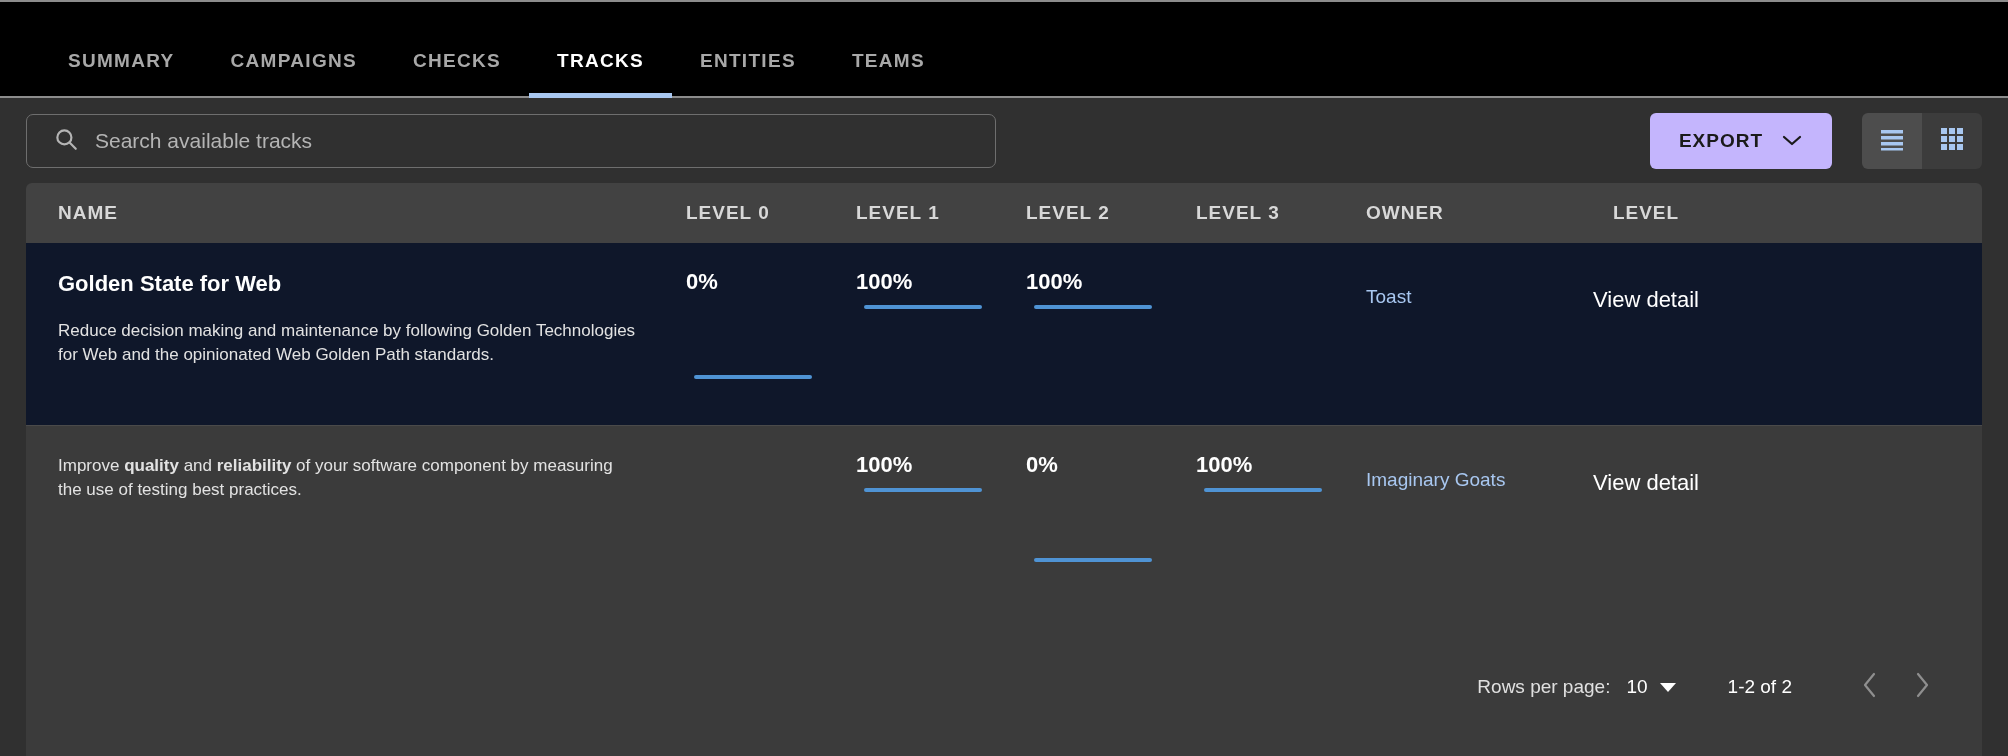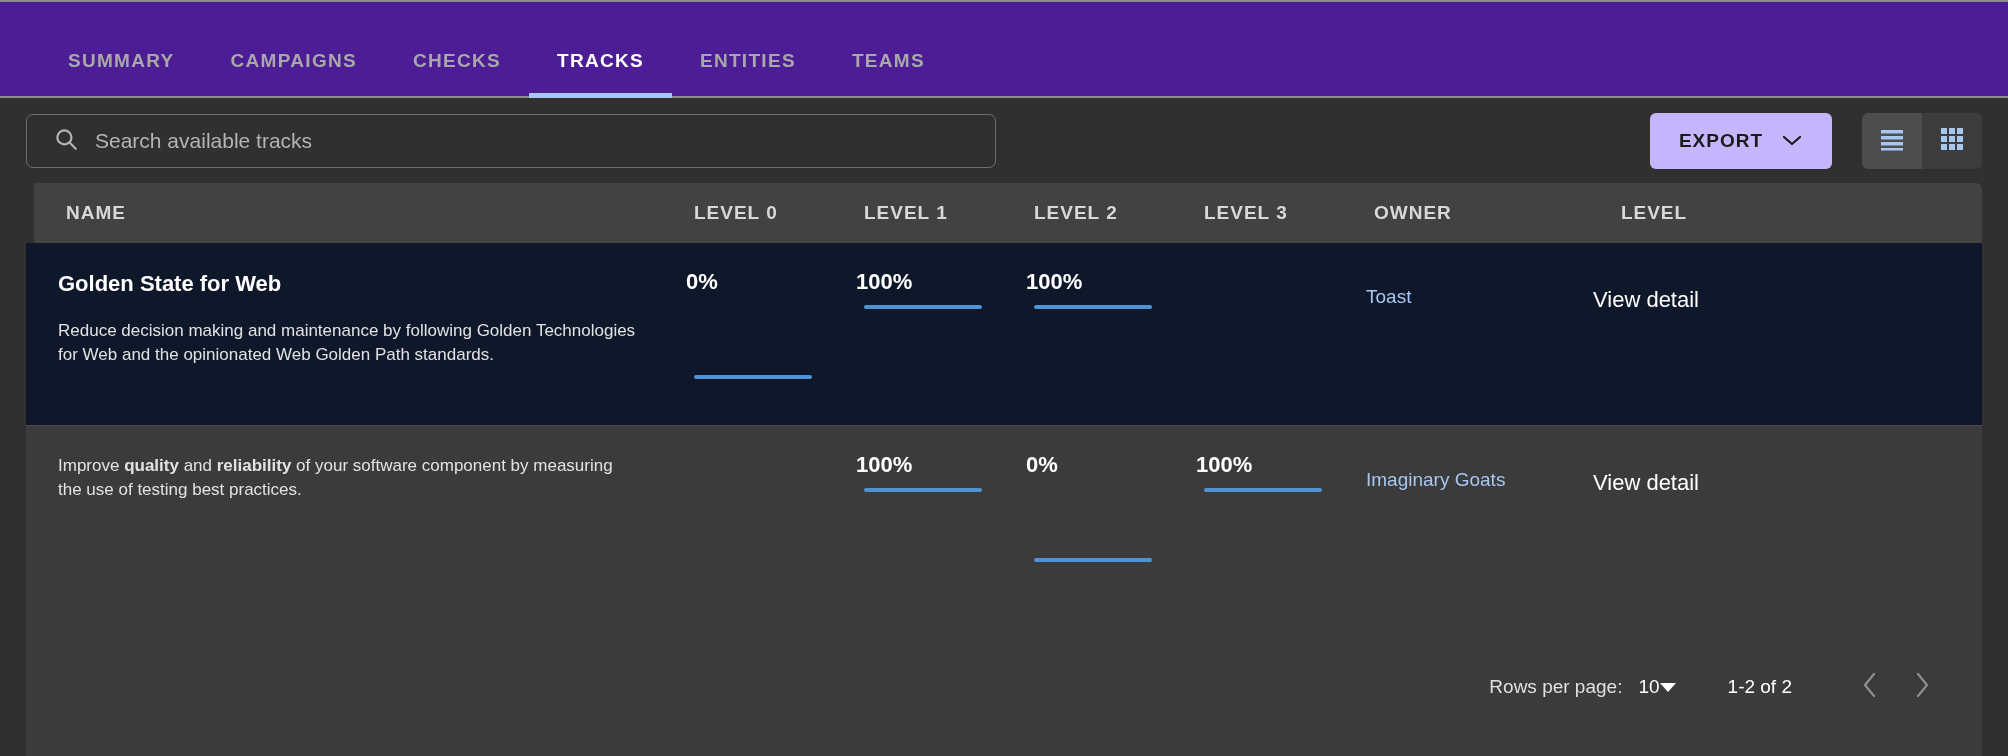--- a/index.html
+++ b/index.html
@@ -6,21 +6,21 @@
   html, body {
     width: 2008px; height: 756px;
     background: #303030;
     font-family: "Liberation Sans", sans-serif;
     overflow: hidden;
   }
 
   
   .topbar {
     height: 98px;
-    background: #4c1d95;
+    background: #000000;
     border-top: 2px solid #8c8c8c;
     border-bottom: 2px solid #8c8c8c;
     display: flex;
     align-items: flex-end;
     padding-left: 40px;
     position: relative;
   }
   .tab {
     padding: 0 28px 26px 28px;
     font-size: 19px;
@@ -115,21 +115,20 @@
     overflow: hidden;
     height: 584px;
     display: flex;
     flex-direction: column;
   }
   .thead {
     background: #424242;
     height: 60px;
     display: flex;
     align-items: center;
-    margin-left: 8px;
   }
   .th {
     font-size: 19px;
     font-weight: bold;
     letter-spacing: 1px;
     color: #d8d8d8;
   }
 
   .col-name   { width: 660px; padding-left: 32px; }
   .col-lvl    { width: 170px; }
@@ -206,20 +205,21 @@
     display: flex;
     align-items: center;
     justify-content: flex-end;
     padding-right: 34px;
     gap: 0;
   }
   .foot-label { font-size: 19px; color: #e0e0e0; }
   .rows-select {
     display: flex;
     align-items: center;
+    gap: 12px;
     margin-left: 16px;
     margin-right: 52px;
     cursor: pointer;
     font-size: 19px;
     color: #ffffff;
   }
   .caret-down {
     width: 0; height: 0;
     border-left: 8px solid transparent;
     border-right: 8px solid transparent;

